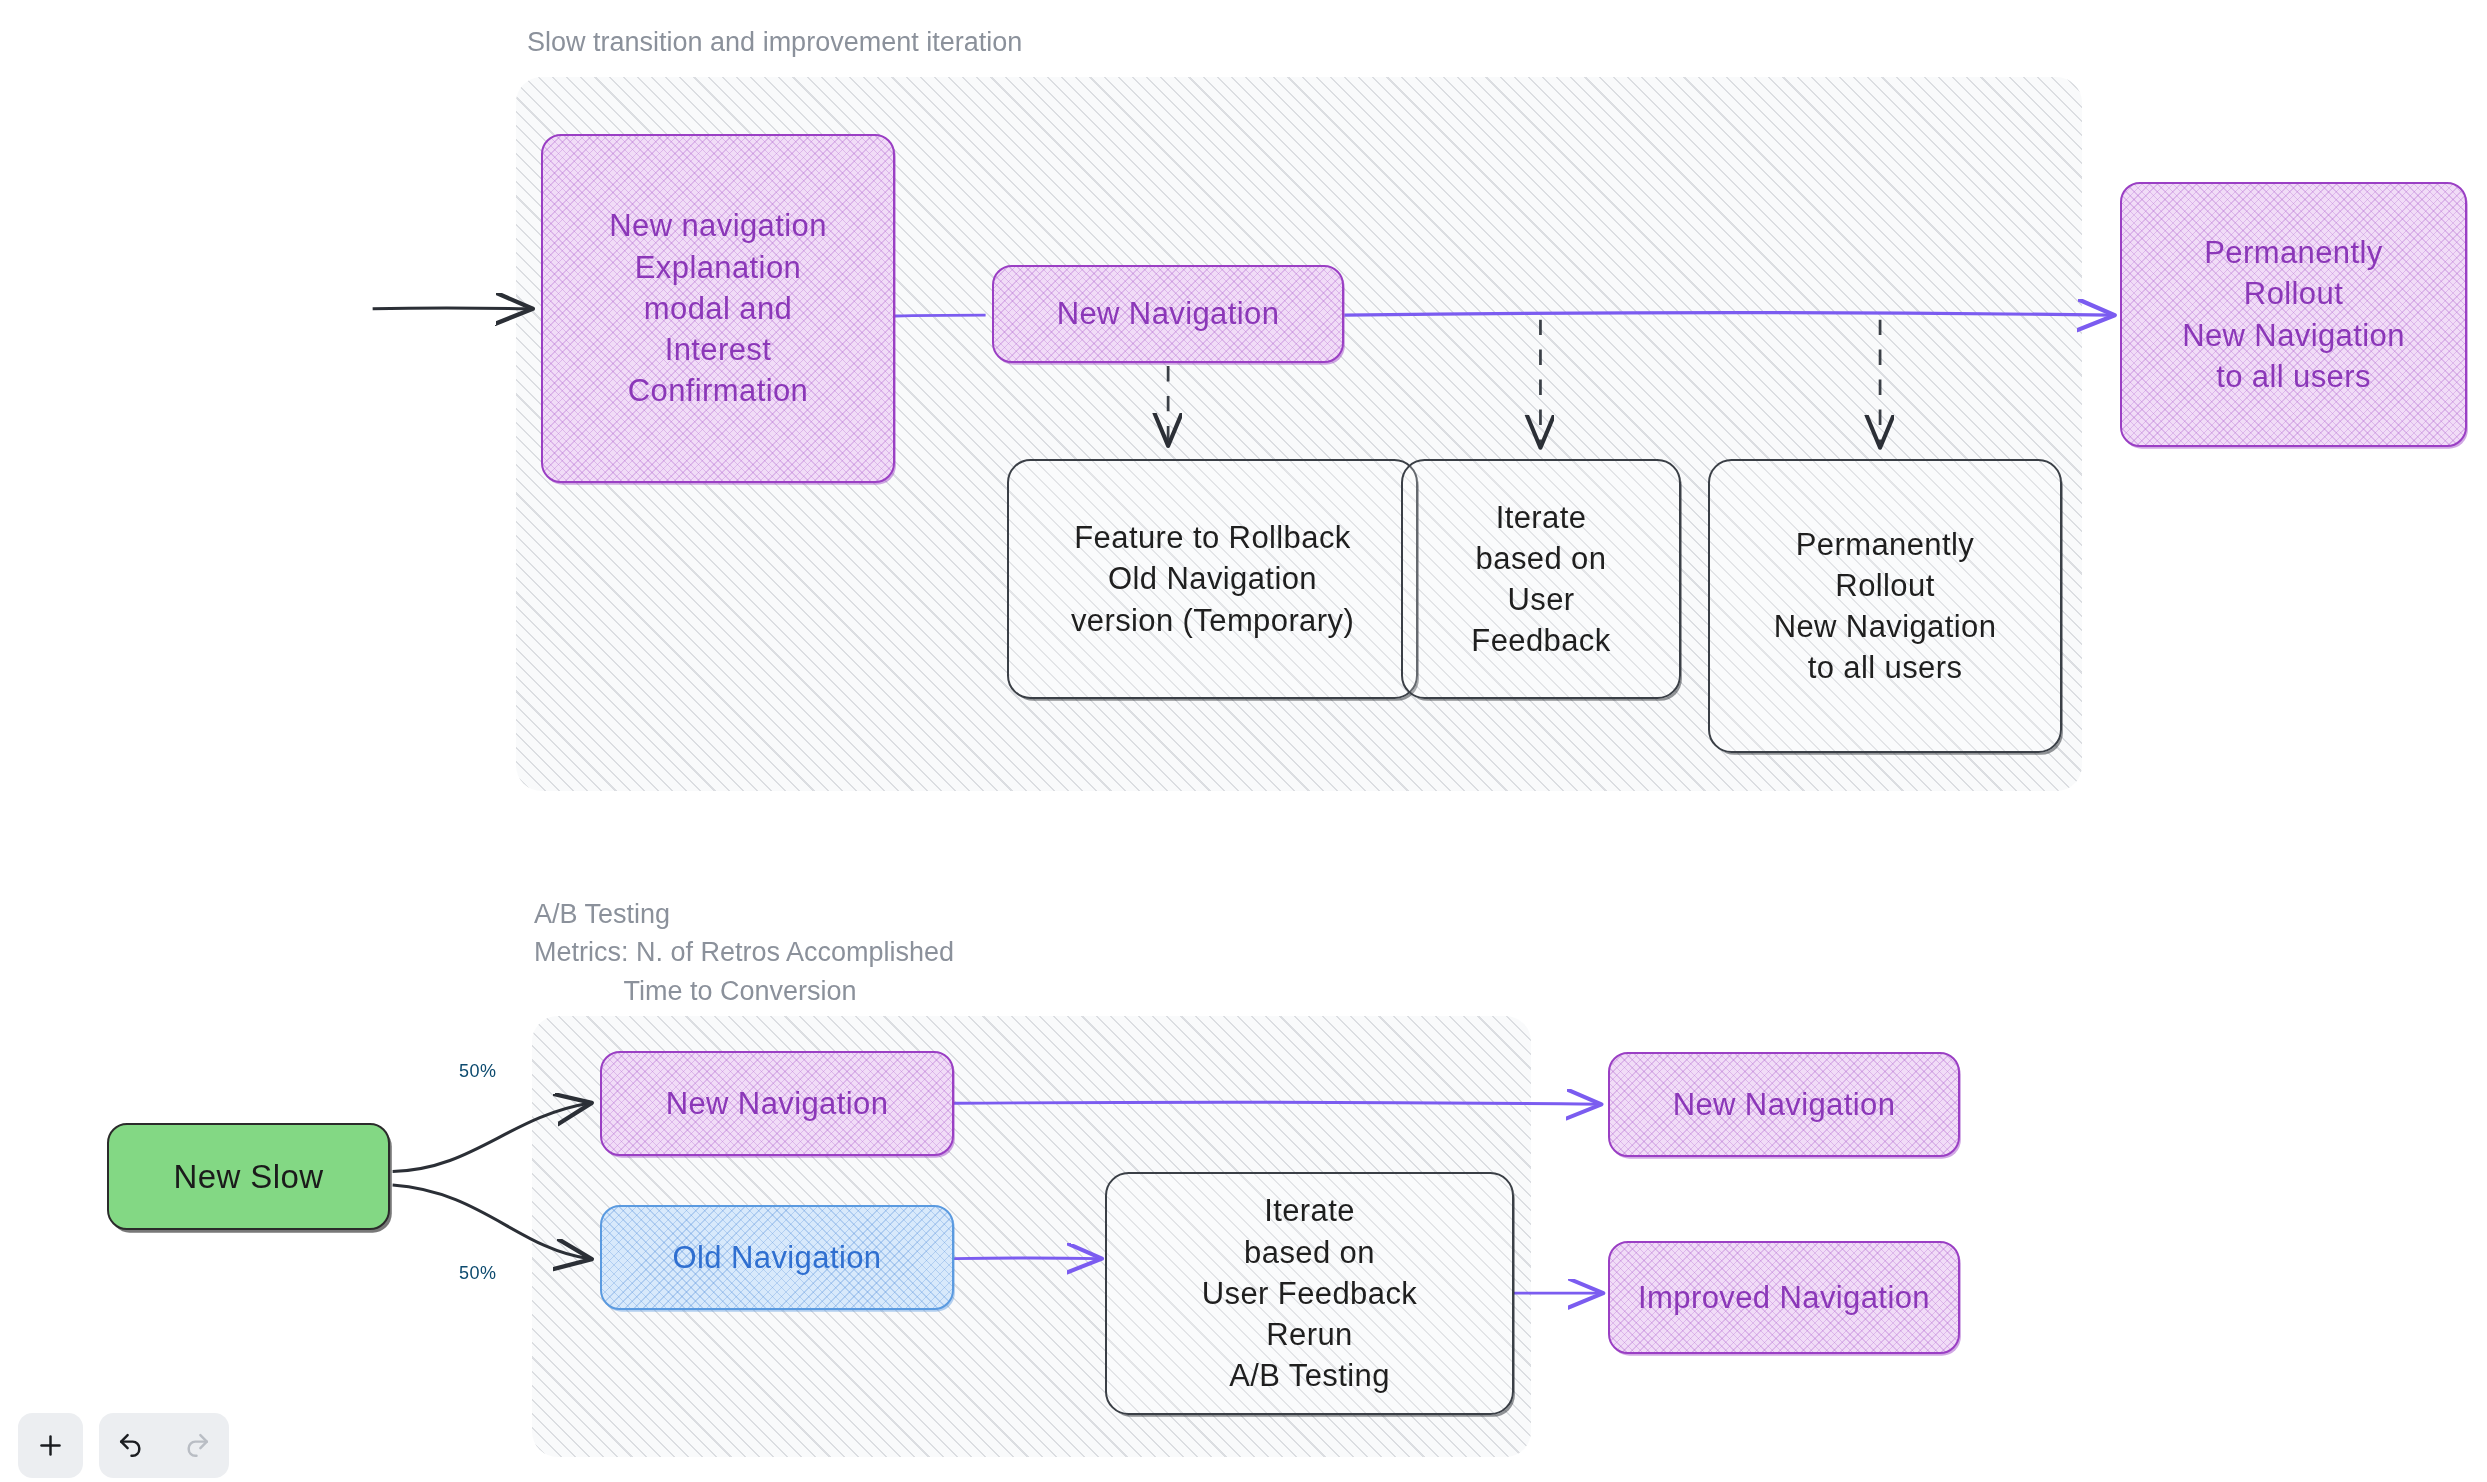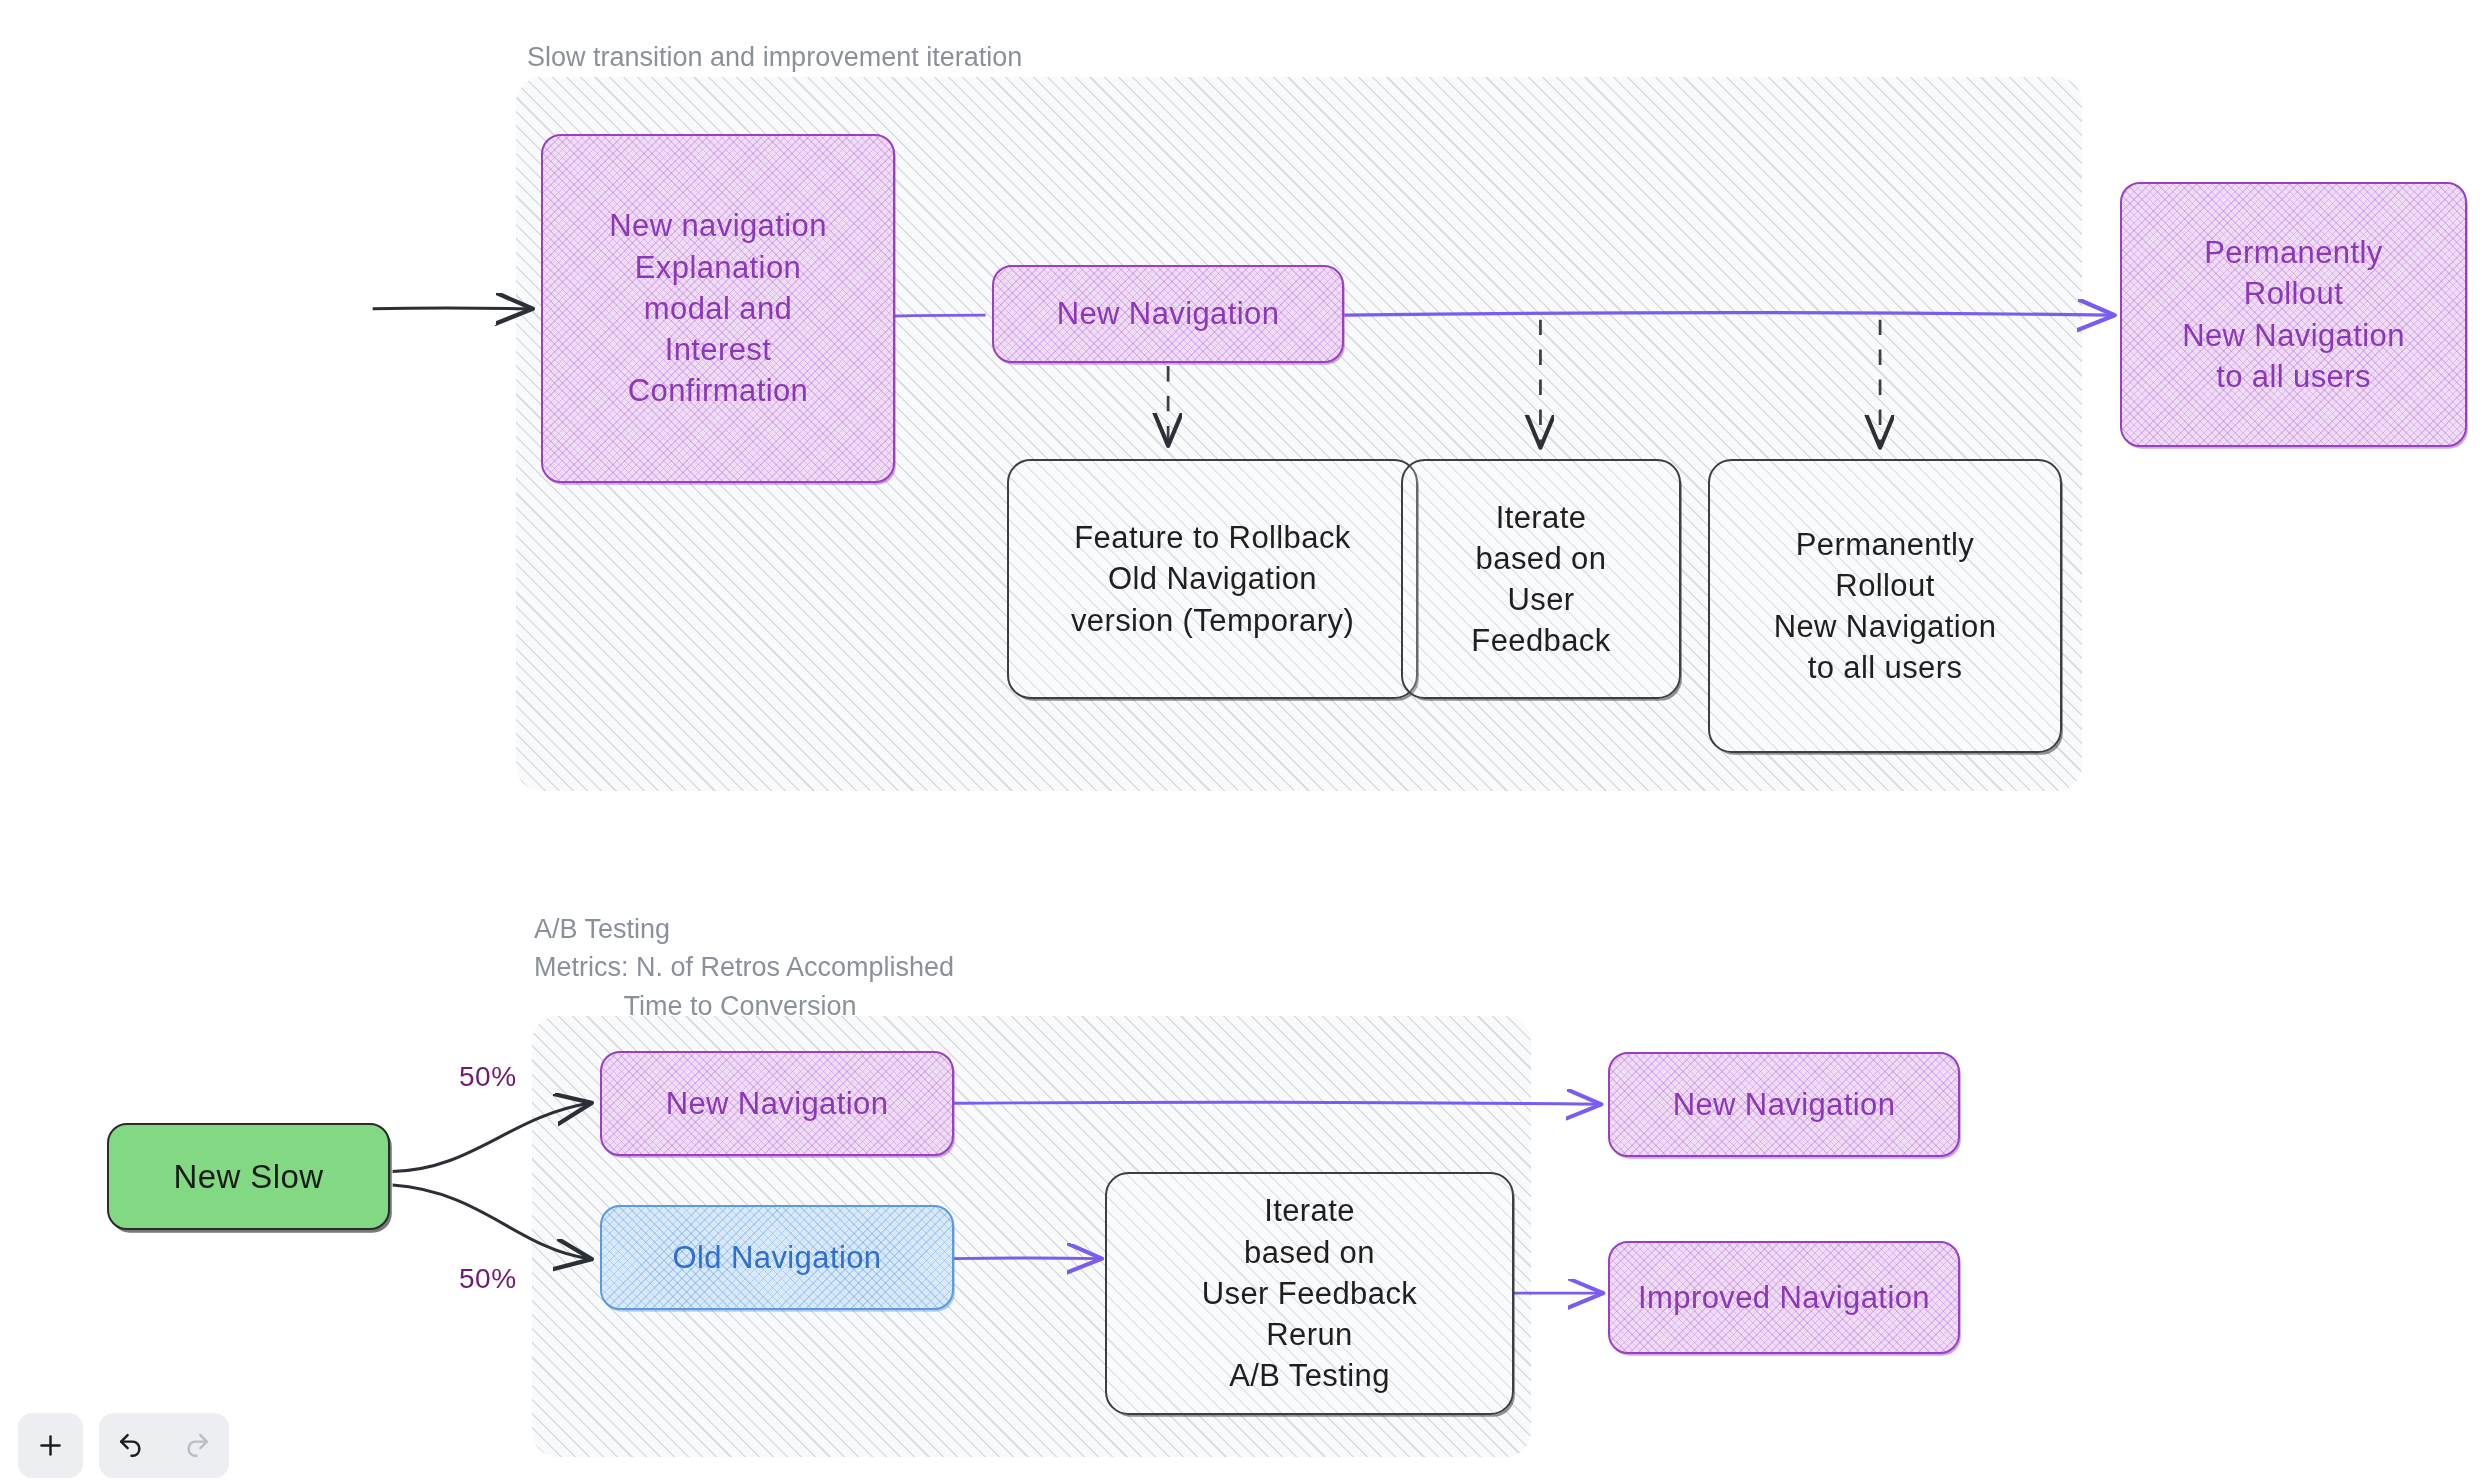--- a/index.html
+++ b/index.html
@@ -44,21 +44,20 @@
         rgba(255,255,255,0) 10px);
   }
 
   .group-label {
     position: absolute;
     color: #8b919b;
     font-size: 27px;
     line-height: 1.42;
     white-space: pre;
     font-family: "Liberation Sans", sans-serif;
-    margin-top: 15px;
   }
 
   
   .node {
     position: absolute;
     box-sizing: border-box;
     display: flex;
     align-items: center;
     justify-content: center;
     text-align: center;
@@ -117,22 +116,22 @@
   .node.plain {
     color: #1f1f1f;
     background-color: rgba(255,255,255,0.22);
     border: 2.7px solid #3a3f46;
     box-shadow: 2.7px 3.6px 0 -1.8px rgba(40,44,50,0.5);
     border-radius: 23.6px;
   }
 
   .edge-label {
     position: absolute;
-    color: #701a75;
-    font-size: 28px;
+    color: #0c4a6e;
+    font-size: 18px;
     font-family: "Liberation Sans", sans-serif;
     letter-spacing: 0.5px;
   }
 
   
   .toolbar {
     position: absolute;
     display: flex;
     align-items: center;
     gap: 16.4px;

